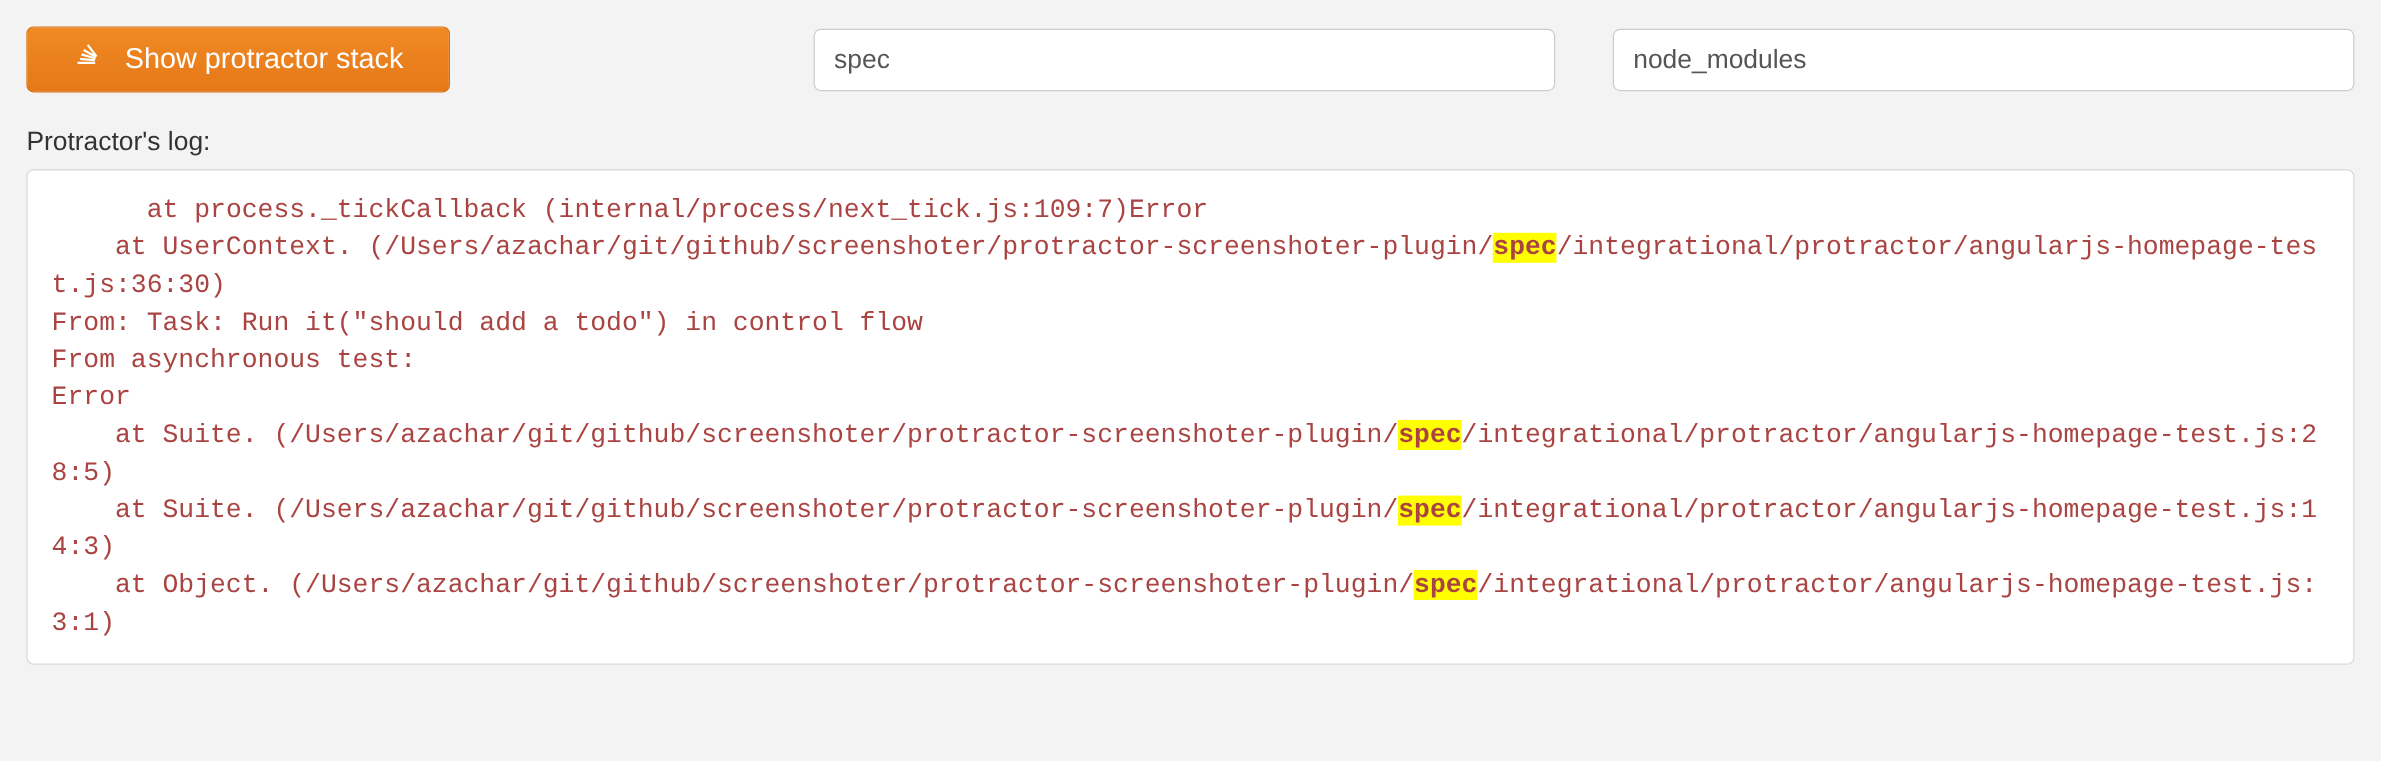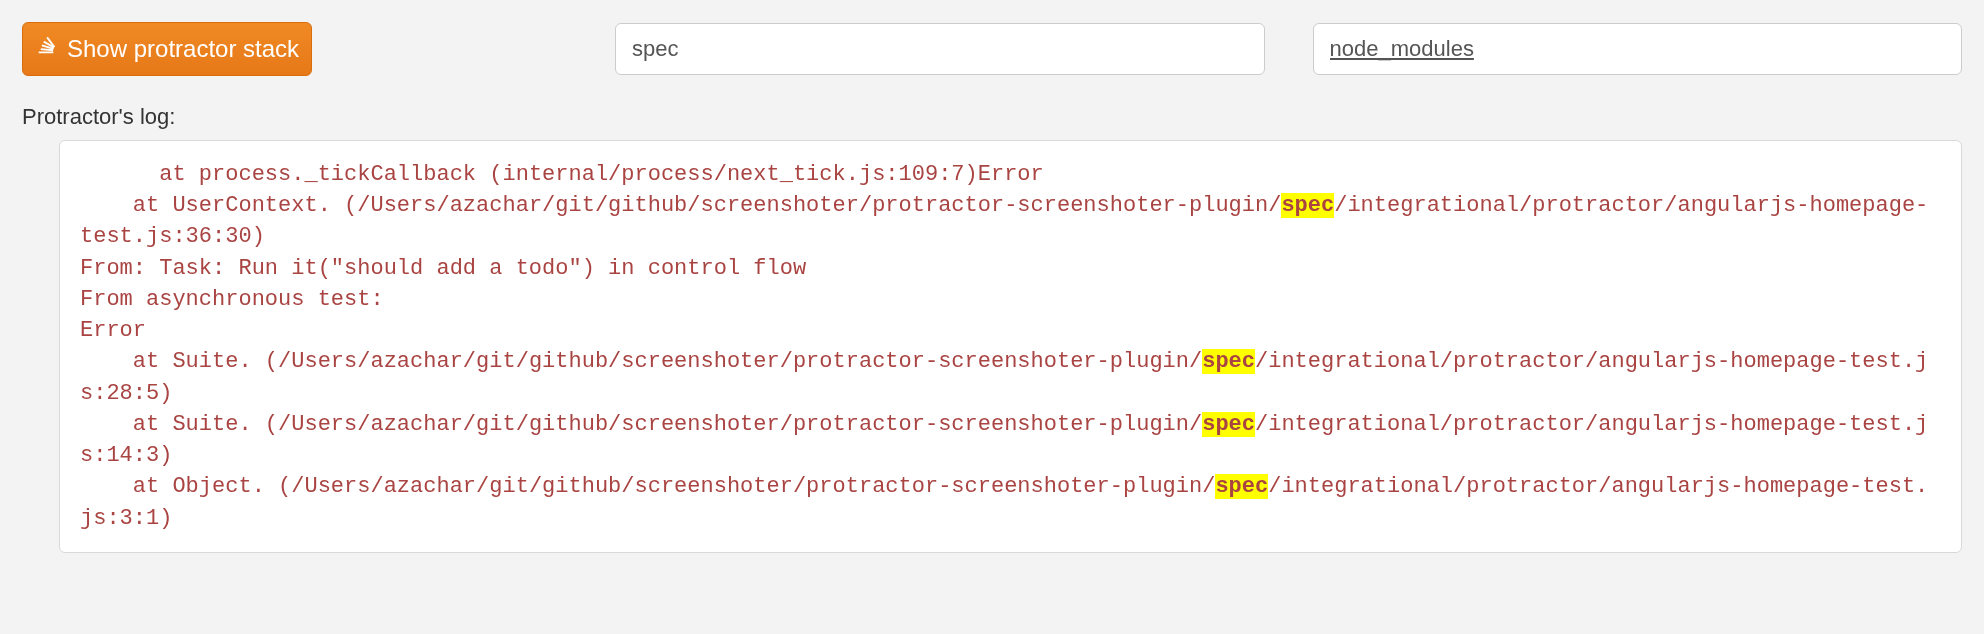--- a/index.html
+++ b/index.html
@@ -18,26 +18,26 @@
       display: flex;
       align-items: center;
       gap: 20px;
       margin-bottom: 28px;
     }
     .btn-stack {
       background: linear-gradient(#f08a24, #e67818);
       border: 1px solid #d96d0b;
       border-radius: 6px;
       color: #fff;
-      padding: 12px 12px;
+      padding: 12px 38px;
       font-size: 24px;
       font-weight: 400;
       display: inline-flex;
       align-items: center;
-      gap: 10px;
+      gap: 21px;
       cursor: pointer;
     }
     .btn-stack svg {
       width: 22px;
       height: 22px;
       fill: #fff;
     }
     .spacer {
       flex: 0 0 auto;
       width: 263px;
@@ -47,40 +47,38 @@
       height: 52px;
       border: 1px solid #ccc;
       border-radius: 6px;
       padding: 0 16px;
       font-size: 22px;
       color: #555;
       background: #fff;
     }
     .input-filter + .input-filter {
       margin-left: 28px;
-      text-decoration: underline;
     }
     .log-label {
       font-size: 22px;
       font-weight: 400;
       color: #333;
       margin-bottom: 10px;
     }
     .log-box {
       background: #fff;
       border: 1px solid #d9d9d9;
       border-radius: 6px;
       padding: 18px 20px;
       font-family: Menlo, Monaco, Consolas, "Courier New", monospace;
       font-size: 22px;
       line-height: 1.42;
       color: #a94442;
       white-space: pre-wrap;
       word-break: break-all;
-      margin-left: 37px;
     }
     .hl {
       background-color: #ffff00;
       font-weight: 700;
       color: #a94442;
     }
   </style>
 </head>
 <body>
 

